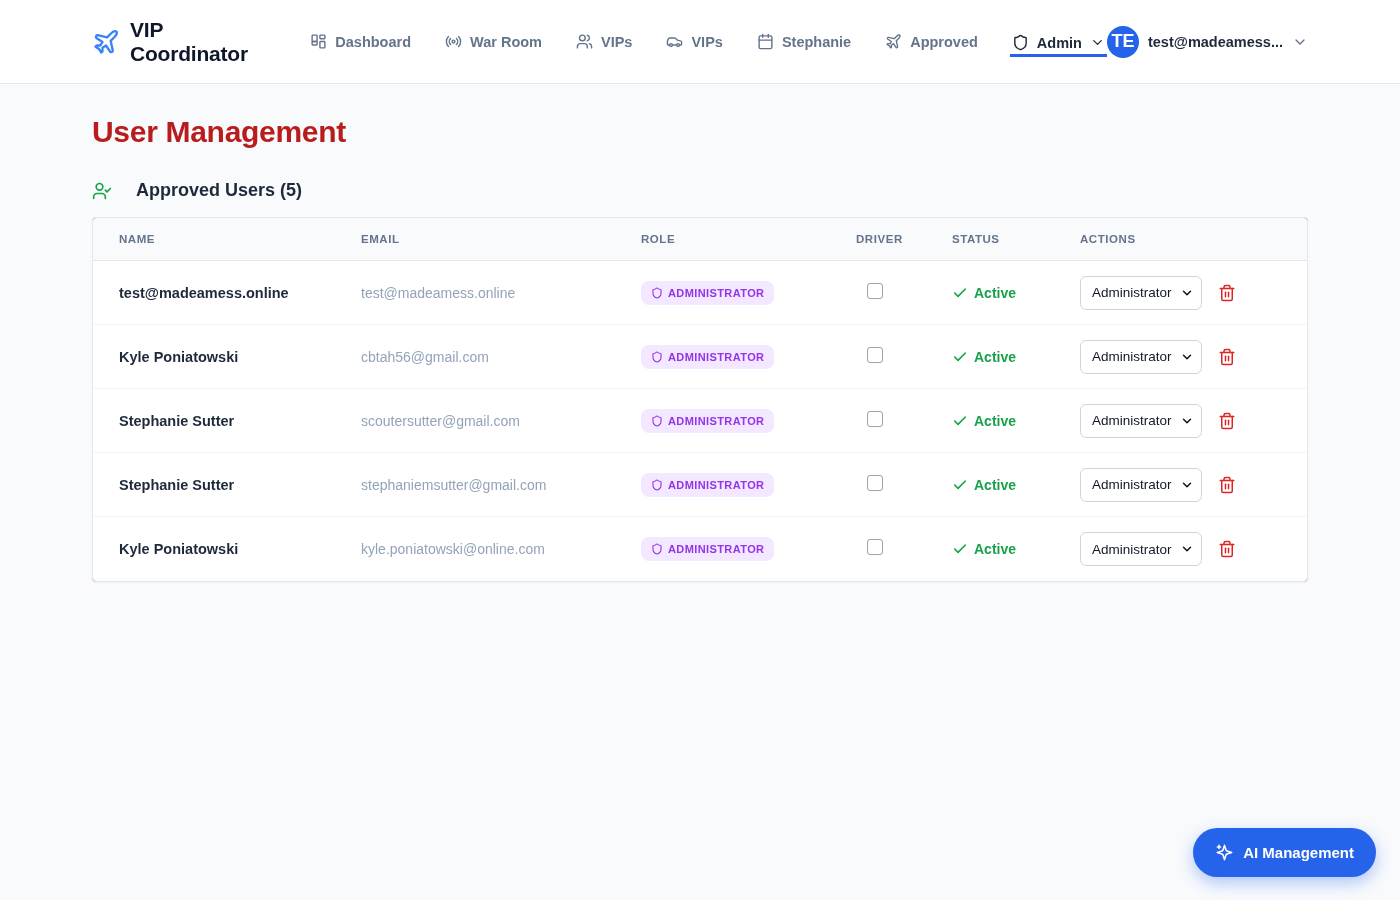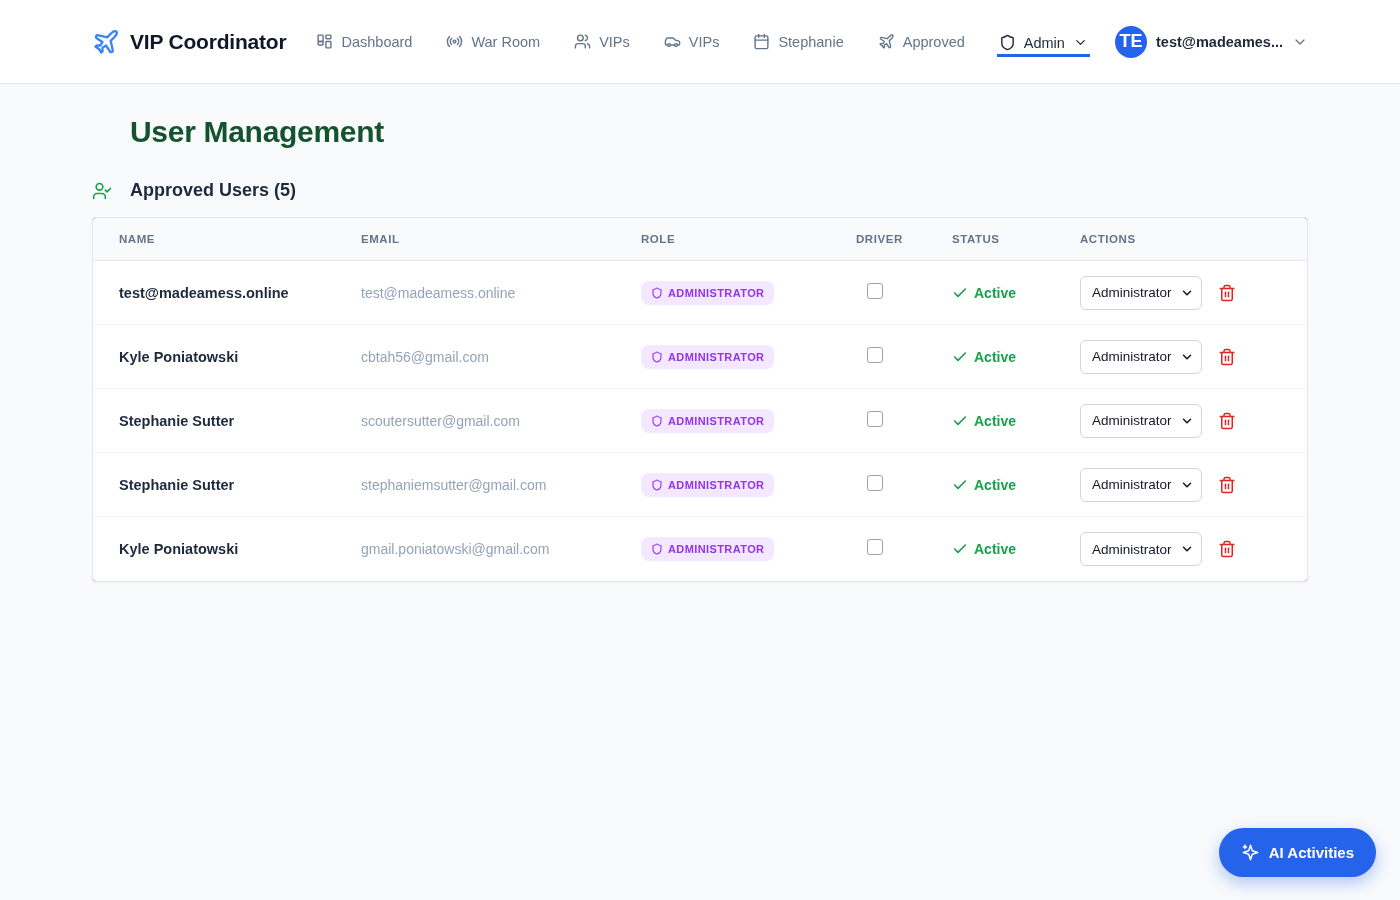--- a/index.html
+++ b/index.html
@@ -19,40 +19,40 @@
     border-bottom: 1px solid #e2e8f0;
     display: flex;
     align-items: center;
     padding: 0 92px 0 92px;
   }
   .brand { display: flex; align-items: center; gap: 10px; cursor: pointer; }
   .brand-title { font-size: 21px; font-weight: 800; color: #0f172a; letter-spacing: -0.2px; }
   .nav-items { display: flex; align-items: center; gap: 30px; margin-left: 28px; }
   .nav-item {
     display: flex; align-items: center; gap: 8px;
-    color: #64748b; font-size: 14.5px; font-weight: 400;
+    color: #64748b; font-size: 14.5px; font-weight: 700;
     padding: 8px 2px; cursor: pointer; white-space: nowrap;
   }
   .nav-item svg { stroke: #64748b; }
   .nav-item.active { color: #1e293b; border-bottom: 3px solid #2563eb; padding-bottom: 3px; }
   .nav-item.active svg { stroke: #1e293b; }
   .nav-spacer { flex: 1; }
   .user-menu { display: flex; align-items: center; gap: 9px; cursor: pointer; }
   .avatar {
     width: 32px; height: 32px; border-radius: 50%;
     background: #2563eb; color: #fff;
     font-size: 18px; font-weight: 700;
     display: flex; align-items: center; justify-content: center;
   }
   .user-email { font-size: 14.5px; font-weight: 700; color: #1e293b; }
 
   
   .page { padding: 31px 92px 0 92px; }
-  .page-title { font-size: 30px; font-weight: 800; color: #14532d; letter-spacing: -0.3px; margin-left: 38px; }
-  .section-header { display: flex; align-items: center; gap: 18px; margin-top: 31px; }
+  .page-title { font-size: 30px; font-weight: 800; color: #b91c1c; letter-spacing: -0.3px; }
+  .section-header { display: flex; align-items: center; gap: 24px; margin-top: 31px; }
   .section-title { font-size: 18px; font-weight: 700; color: #1e293b; }
 
   
   .table-card {
     margin-top: 16px;
     background: #be185d;
     border: 1px solid #e5e7eb;
     border-radius: 4px;
     overflow: hidden;
     box-shadow: 0 1px 2px rgba(15,23,42,0.04);
@@ -206,21 +206,21 @@
             <path d="m6 9 6 6 6-6"></path>
           </svg>
         </span>
     </div>
   </nav>
 
   <div class="nav-spacer"></div>
 
   <div class="user-menu">
     <span class="avatar">TE</span>
-    <span class="user-email">test@madeames...</span>
+    <span class="user-email">test@madeamess...</span>
     <span>
         <svg width="16" height="16" viewBox="0 0 24 24" fill="none" stroke="#64748b" stroke-width="2" stroke-linecap="round" stroke-linejoin="round">
           <path d="m6 9 6 6 6-6"></path>
         </svg>
       </span>
   </div>
 </header>
 
 <main class="page">
   <h1 class="page-title">User Management</h1>
@@ -381,21 +381,21 @@
                   <path d="M3 6h18"></path>
                   <path d="M19 6v14c0 1-1 2-2 2H7c-1 0-2-1-2-2V6"></path>
                   <path d="M8 6V4c0-1 1-2 2-2h4c1 0 2 1 2 2v2"></path>
                   <line x1="10" x2="10" y1="11" y2="17"></line>
                   <line x1="14" x2="14" y1="11" y2="17"></line>
                 </svg></span></button>
           </div>
         </div>
         <div class="trow">
           <div class="cell-name">Kyle Poniatowski</div>
-          <div class="cell-email">gmail.poniatowski@gmail.com</div>
+          <div class="cell-email">kyle.poniatowski@online.com</div>
           <div><span class="badge">
               <span>
                 <svg width="12" height="12" viewBox="0 0 24 24" fill="none" stroke-width="2.2" stroke-linecap="round" stroke-linejoin="round" stroke="currentColor">
                   <path d="M20 13c0 5-3.5 7.5-7.66 8.95a1 1 0 0 1-.67-.01C7.5 20.5 4 18 4 13V6a1 1 0 0 1 1-1c2 0 4.5-1.2 6.24-2.72a1.17 1.17 0 0 1 1.52 0C14.51 3.81 17 5 19 5a1 1 0 0 1 1 1z"></path>
                 </svg>
               </span>
               <span>ADMINISTRATOR</span>
             </span></div>
           <div><input type="checkbox" class="cb" style=""></div>
           <div class="cell-status">
@@ -426,14 +426,14 @@
 </main>
 
 <button class="ai-button">
   <span>
     <svg width="19" height="19" viewBox="0 0 24 24" fill="none" stroke="#ffffff" stroke-width="2" stroke-linecap="round" stroke-linejoin="round">
         <path d="m12 3-1.9 5.8a2 2 0 0 1-1.287 1.288L3 12l5.8 1.9a2 2 0 0 1 1.288 1.287L12 21l1.9-5.8a2 2 0 0 1 1.287-1.288L21 12l-5.8-1.9a2 2 0 0 1-1.288-1.287Z"></path>
         <path d="M5 3v4"></path>
         <path d="M3 5h4"></path>
       </svg>
   </span>
-  <span>AI Activities</span>
+  <span>AI Management</span>
 </button>
 
 </body></html>

